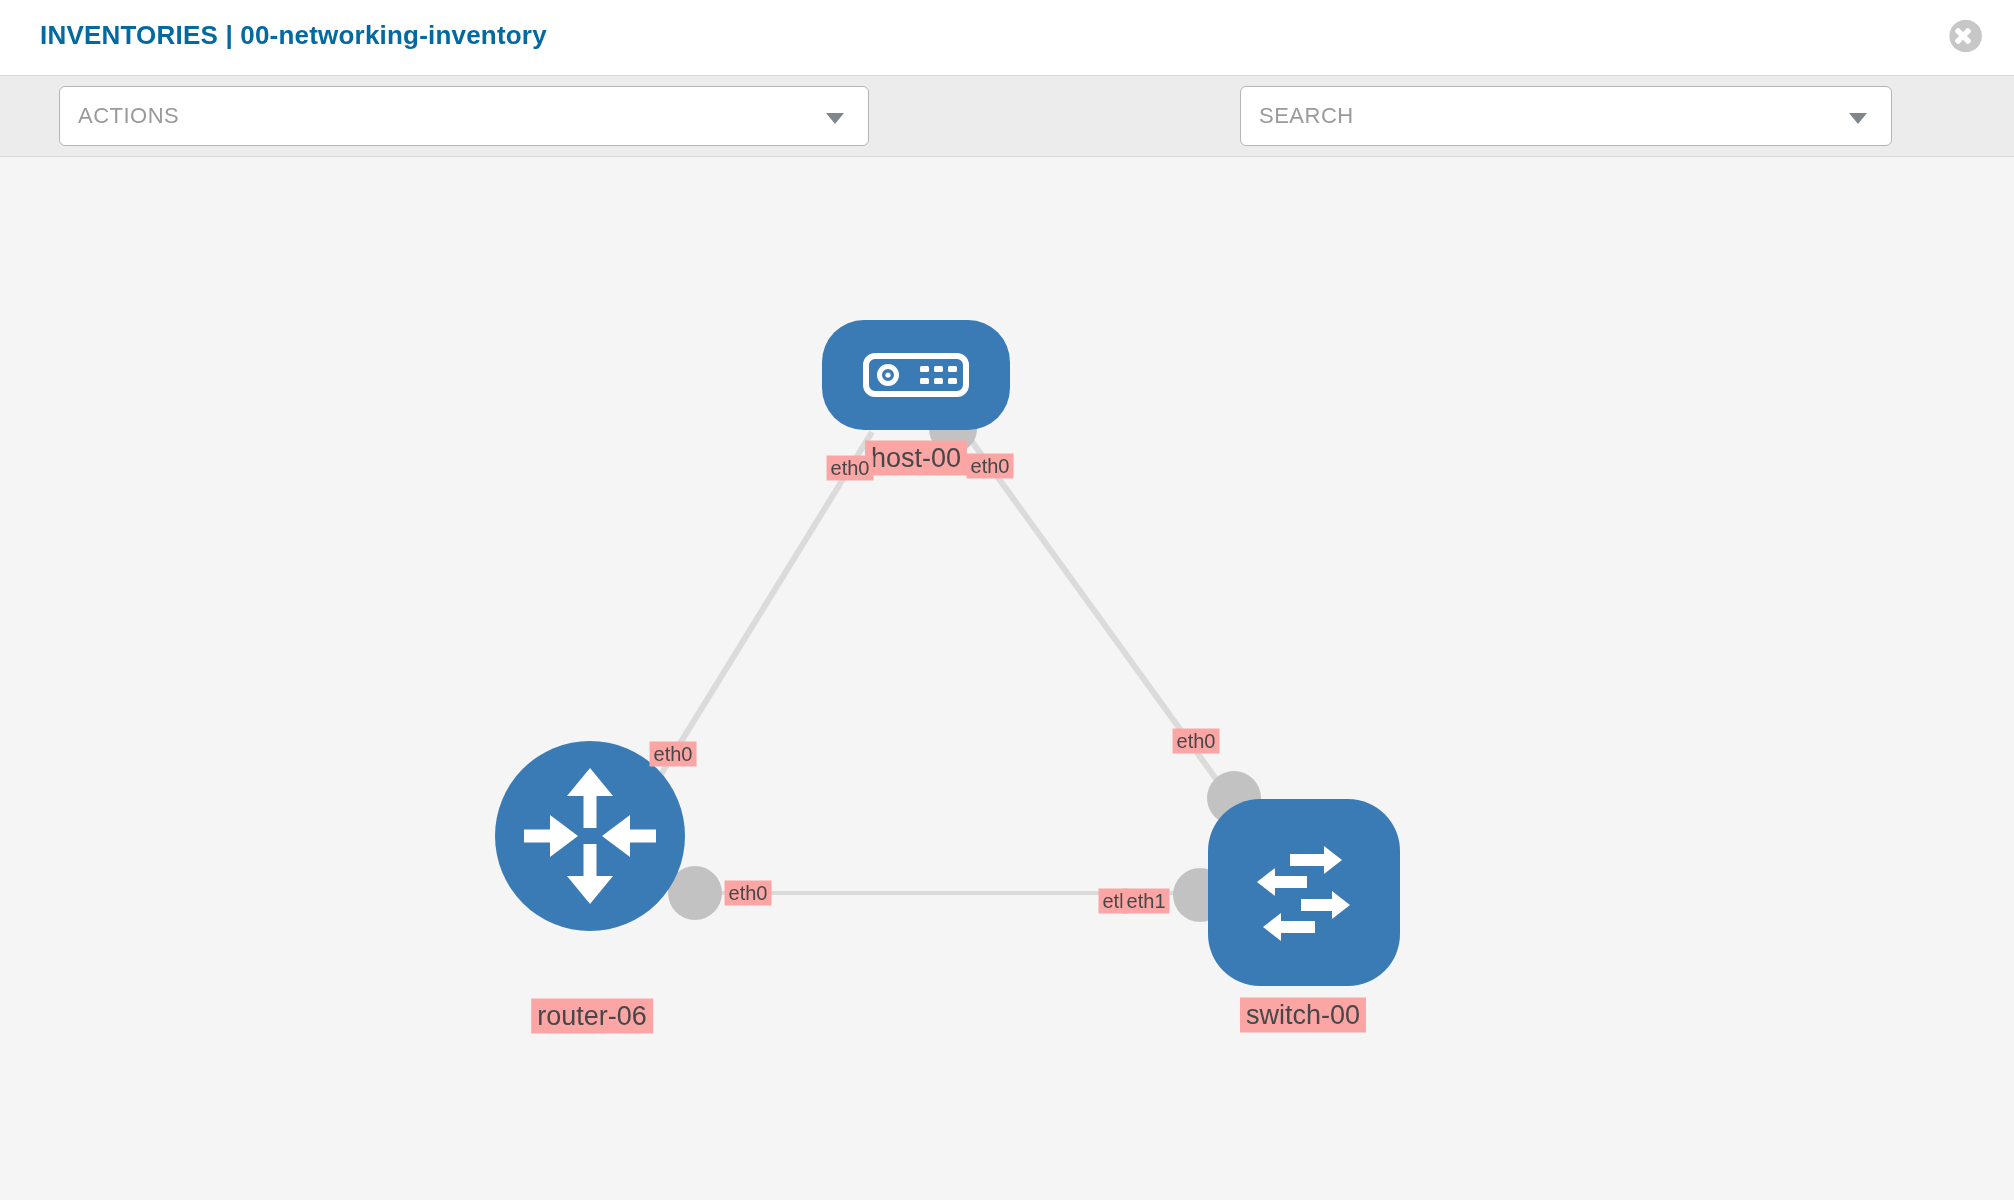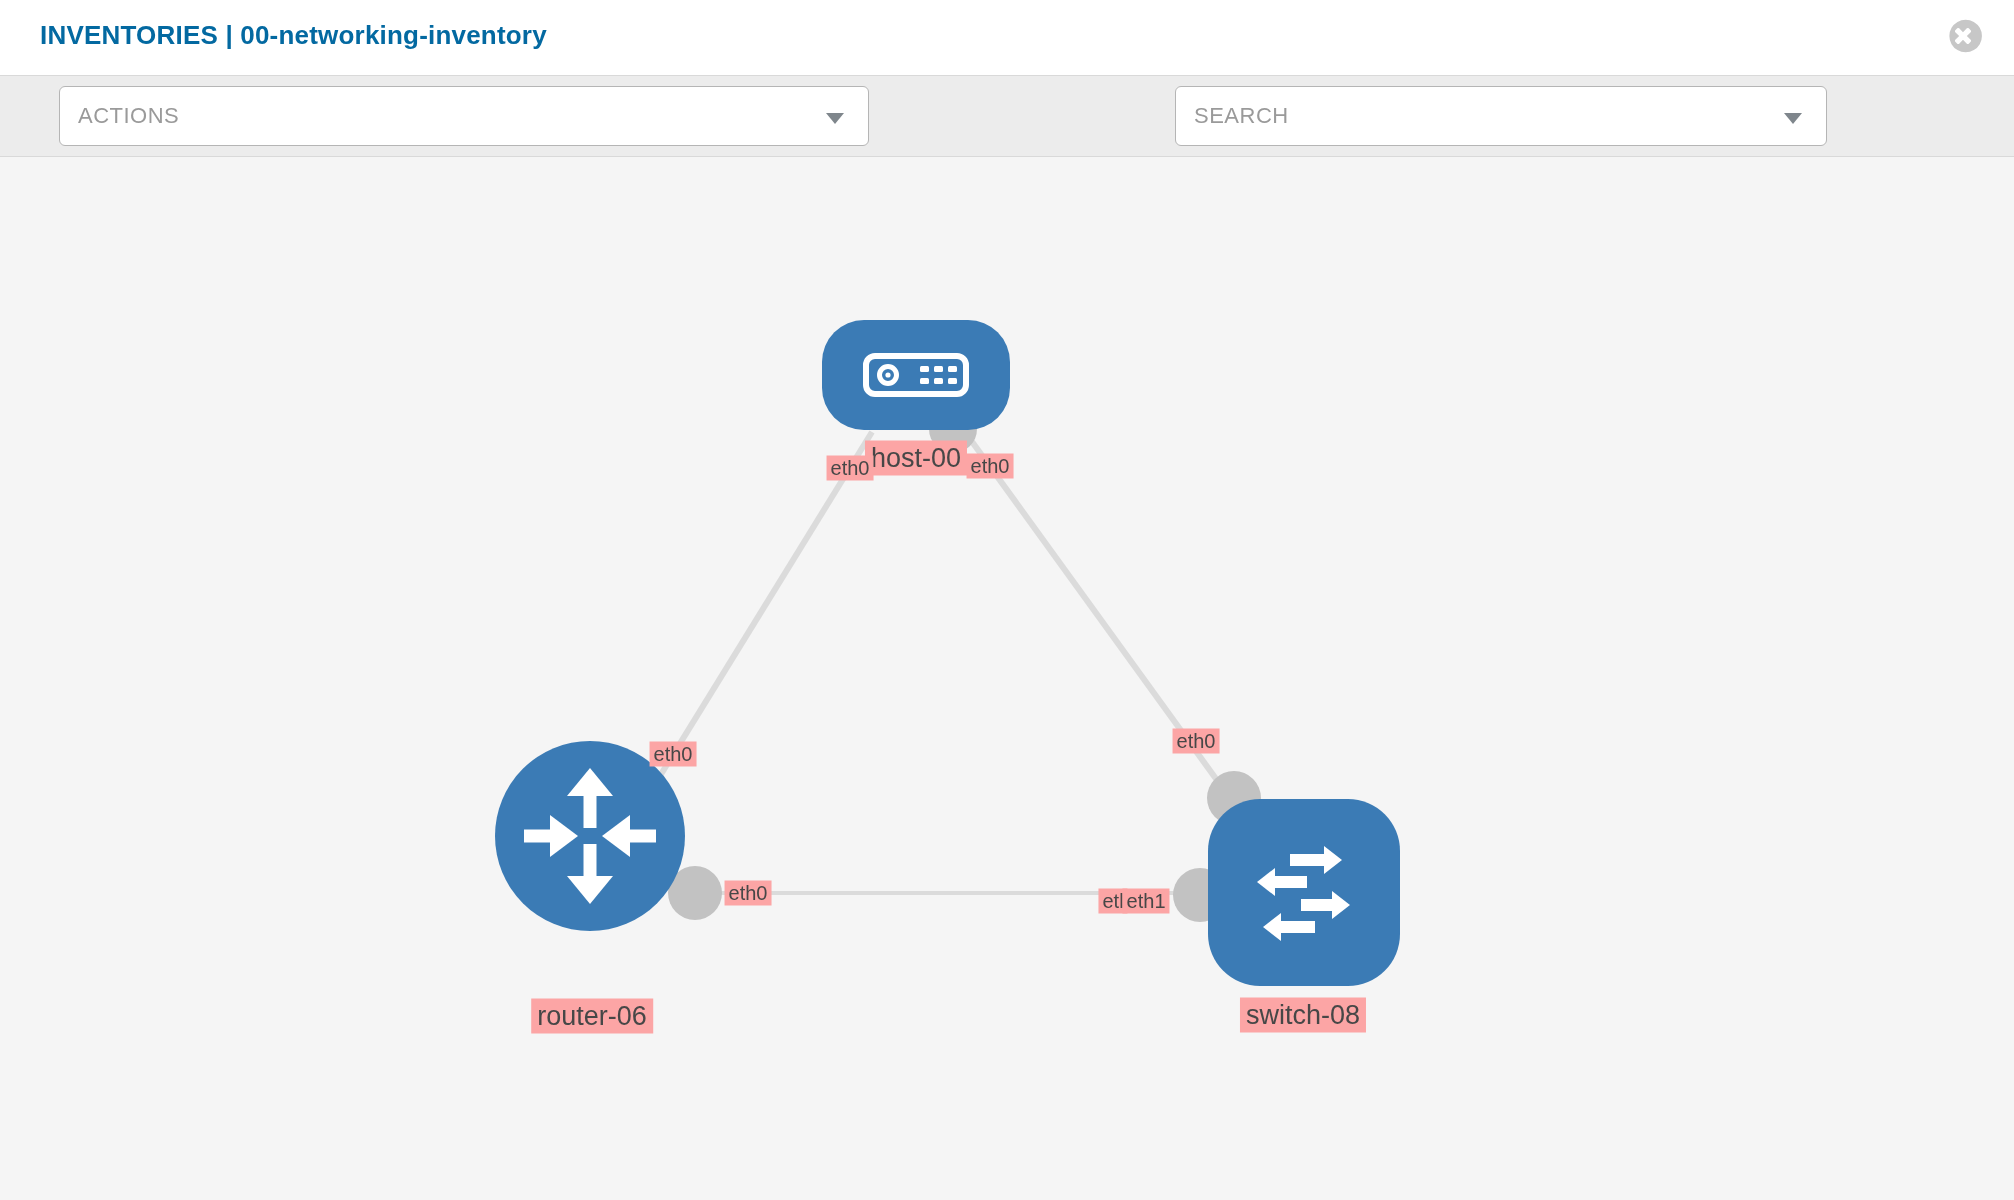--- a/index.html
+++ b/index.html
@@ -10,21 +10,21 @@
   .panel-header { position:absolute; left:0; top:0; width:2014px; height:75px; background:#fff; }
   .panel-title { position:absolute; left:40px; top:20px; font-size:26px; font-weight:700; color:#0369a1; letter-spacing:0.2px; }
   .close-btn { position:absolute; left:1944px; top:17px; width:38px; height:38px; cursor:pointer; }
 
   
   .toolbar { position:absolute; left:0; top:75px; width:2014px; height:82px; background:#ececec;
              border-top:1px solid #d9d9d9; border-bottom:1px solid #d9d9d9; }
   .dd-box { position:absolute; top:10px; height:60px; background:#fff; border:1px solid #b5b5b5; border-radius:6px;
             display:flex; align-items:center; }
   .dd-actions { left:40px; width:810px;margin-left:19px; }
-  .dd-search  { left:1175px; width:652px; }
+  .dd-search  { left:1240px; width:652px; }
   .dd-text { font-size:22px; color:#9a9a9a; padding-left:18px; letter-spacing:0.5px; }
   .dd-caret { position:absolute; right:24px; top:26px; width:0; height:0;
               border-left:9px solid transparent; border-right:9px solid transparent; border-top:11px solid #7f868c; }
   .search-input { border:none; outline:none; background:transparent; font-family:"Liberation Sans",sans-serif;
                   font-size:22px; color:#555; padding-left:18px; width:700px; letter-spacing:0.5px; }
   .search-input::placeholder { color:#9a9a9a; opacity:1; }
   .tool-icon { position:absolute; top:100px; width:34px; height:34px; cursor:pointer; }
   .tool-icon.wrench { left:1052px; }
   .tool-icon.key    { left:1118px; }
 
@@ -144,21 +144,21 @@
         <line x1="-3" y1="12" x2="30" y2="12"></line>
         <polygon points="46,12 28,-2 28,26" stroke="none"></polygon>
         <line x1="11" y1="34" x2="-25" y2="34"></line>
         <polygon points="-41,34 -23,20 -23,48" stroke="none"></polygon>
       </g>
     </svg>
   </div>
 
   <div class="graph-label node-label lbl-host">host-00</div>
   <div class="graph-label node-label lbl-router">router-06</div>
-  <div class="graph-label node-label lbl-switch">switch-08</div>
+  <div class="graph-label node-label lbl-switch">switch-00</div>
 
   <div class="graph-label iface-label if-hr-host">eth0</div>
   <div class="graph-label iface-label if-hr-router">eth0</div>
   <div class="graph-label iface-label if-hs-host">eth0</div>
   <div class="graph-label iface-label if-hs-switch">eth0</div>
   <div class="graph-label iface-label if-rs-router">eth0</div>
   <div class="overlap-wrap if-rs-switch">
     <span class="graph-label iface-label under">etl</span>
     <span class="graph-label iface-label">eth1</span>
   </div>

